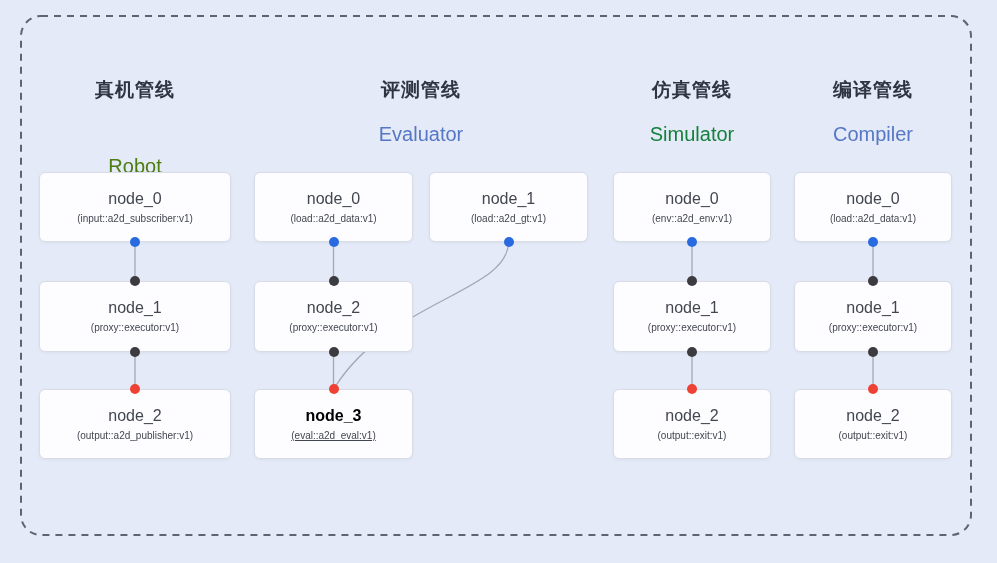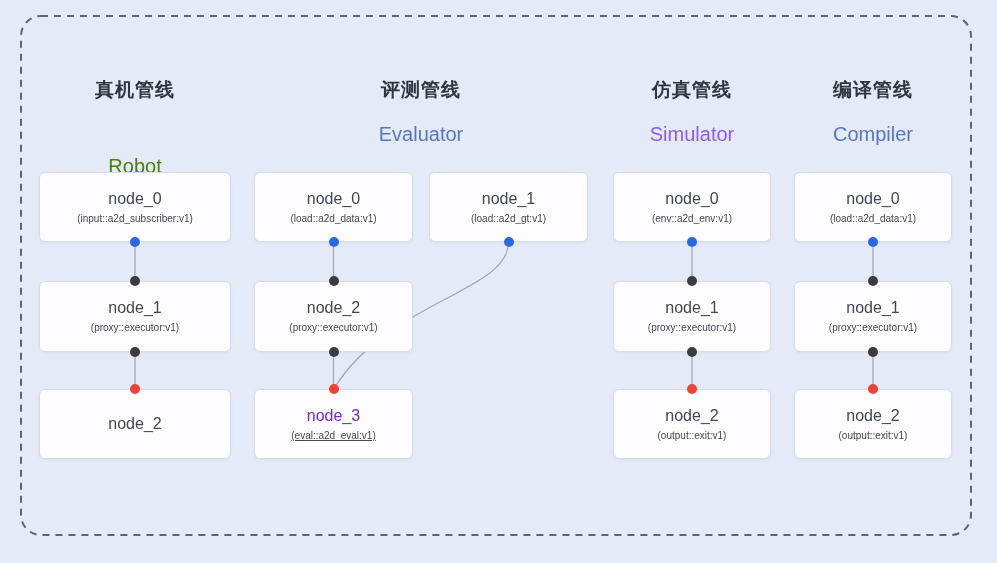--- a/index.html
+++ b/index.html
@@ -101,20 +101,21 @@
       </div>
       <div class="port-dot" style="left: 130px; top: 237px; background: rgb(42, 106, 224);"></div>
       <div class="node-box" style="left: 39px; top: 281px; width: 192px; height: 71px; background: rgb(253, 253, 255); border-color: rgb(216, 220, 230);">
         <div class="node-name" style="color: rgb(66, 70, 79);">node_1</div>
         <div class="node-type" style="color: rgb(66, 70, 79);">(proxy::executor:v1)</div>
       </div>
       <div class="port-dot" style="left: 130px; top: 276px; background: rgb(60, 60, 64);"></div>
       <div class="port-dot" style="left: 130px; top: 347px; background: rgb(60, 60, 64);"></div>
       <div class="node-box" style="left: 39px; top: 389px; width: 192px; height: 70px; background: rgb(253, 253, 255); border-color: rgb(216, 220, 230);">
         <div class="node-name" style="color: rgb(66, 70, 79);">node_2</div>
+        <div class="node-type" style="color: rgb(66, 70, 79);">(output::a2d_publisher:v1)</div>
       </div>
       <div class="port-dot" style="left: 130px; top: 384px; background: rgb(238, 67, 52);"></div>
       <div class="header-cn" style="left: 311px; color: rgb(47, 52, 64);">评测管线</div>
       <div class="header-en" style="left: 311px; color: rgb(85, 119, 197);">Evaluator</div>
       <div class="node-box" style="left: 254px; top: 172px; width: 159px; height: 70px; background: rgb(253, 253, 255); border-color: rgb(216, 220, 230);">
         <div class="node-name" style="color: rgb(66, 70, 79);">node_0</div>
         <div class="node-type" style="color: rgb(66, 70, 79);">(load::a2d_data:v1)</div>
       </div>
       <div class="port-dot" style="left: 328.5px; top: 237px; background: rgb(42, 106, 224);"></div>
       <div class="node-box" style="left: 429px; top: 172px; width: 159px; height: 70px; background: rgb(253, 253, 255); border-color: rgb(216, 220, 230);">
@@ -122,26 +123,26 @@
         <div class="node-type" style="color: rgb(66, 70, 79);">(load::a2d_gt:v1)</div>
       </div>
       <div class="port-dot" style="left: 503.5px; top: 237px; background: rgb(42, 106, 224);"></div>
       <div class="node-box" style="left: 254px; top: 281px; width: 159px; height: 71px; background: rgb(253, 253, 255); border-color: rgb(216, 220, 230);">
         <div class="node-name" style="color: rgb(66, 70, 79);">node_2</div>
         <div class="node-type" style="color: rgb(66, 70, 79);">(proxy::executor:v1)</div>
       </div>
       <div class="port-dot" style="left: 328.5px; top: 276px; background: rgb(60, 60, 64);"></div>
       <div class="port-dot" style="left: 328.5px; top: 347px; background: rgb(60, 60, 64);"></div>
       <div class="node-box" style="left: 254px; top: 389px; width: 159px; height: 70px; background: rgb(253, 253, 255); border-color: rgb(216, 220, 230);">
-        <div class="node-name" style="color: #6d28d9;">node_3</div>
+        <div class="node-name" style="color: #000000; font-weight: bold;">node_3</div>
         <div class="node-type" style="color: rgb(66, 70, 79); text-decoration: underline;">(eval::a2d_eval:v1)</div>
       </div>
       <div class="port-dot" style="left: 328.5px; top: 384px; background: rgb(238, 67, 52);"></div>
       <div class="header-cn" style="left: 582px; color: rgb(47, 52, 64);">仿真管线</div>
-      <div class="header-en" style="left: 582px; color: #8b5cf6;">Simulator</div>
+      <div class="header-en" style="left: 582px; color: #15803d;">Simulator</div>
       <div class="node-box" style="left: 613px; top: 172px; width: 158px; height: 70px; background: rgb(253, 253, 255); border-color: rgb(216, 220, 230);">
         <div class="node-name" style="color: rgb(66, 70, 79);">node_0</div>
         <div class="node-type" style="color: rgb(66, 70, 79);">(env::a2d_env:v1)</div>
       </div>
       <div class="port-dot" style="left: 687px; top: 237px; background: rgb(42, 106, 224);"></div>
       <div class="node-box" style="left: 613px; top: 281px; width: 158px; height: 71px; background: rgb(253, 253, 255); border-color: rgb(216, 220, 230);">
         <div class="node-name" style="color: rgb(66, 70, 79);">node_1</div>
         <div class="node-type" style="color: rgb(66, 70, 79);">(proxy::executor:v1)</div>
       </div>
       <div class="port-dot" style="left: 687px; top: 276px; background: rgb(60, 60, 64);"></div>

